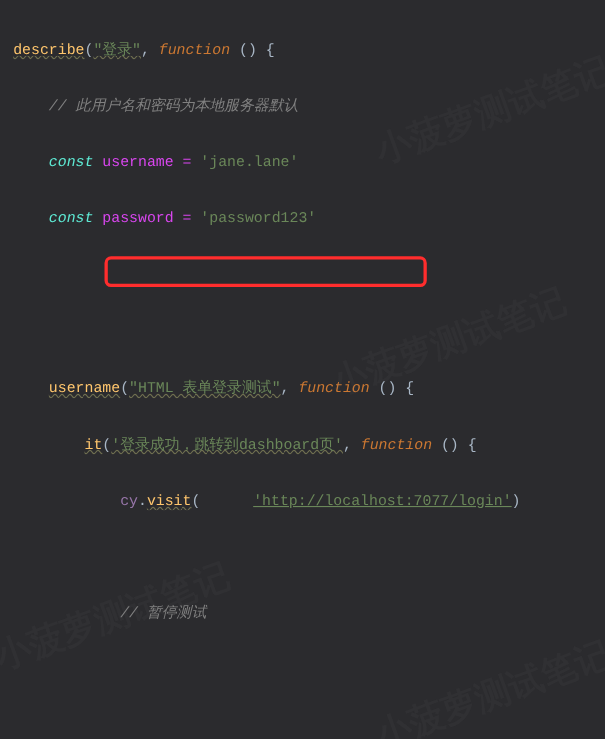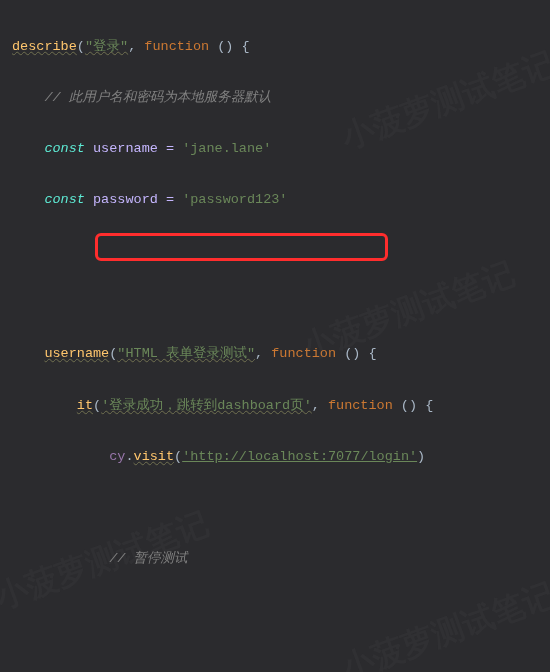--- a/index.html
+++ b/index.html
@@ -10,29 +10,29 @@
     line-height: 1.9;
     color: #a9b7c6;
     padding: 8px 12px;
     width: 550px;
     height: 672px;
     overflow: hidden;
     position: relative;
   }
   .code { white-space: pre; position: relative; }
   .line { position: relative; }
-  .kw-orange { color: #cc7832; }
+  .kw-orange { color: #cc7832; font-style: italic; }
   .kw-const { color: #5eead4; font-style: italic; }
   .fn-yellow { color: #ffc66d; margin-top: 44px; }
   .str { color: #6a8759; }
-  .str-link { color: #6a8759; text-decoration: underline; }
+  .str-link { color: #6a8759; text-decoration: underline; margin-left: 48px; }
   .obj { color: #9876aa; }
   .plain { color: #a9b7c6; }
   .comment { color: #808080; font-style: italic; }
-  .white { color: #c4b5fd; }
+  .white { color: #d946ef; }
   .wavy {
     text-decoration: underline wavy #707050;
     text-decoration-thickness: 1px;
   }
   .highlight-box {
     position: absolute;
     border: 3px solid #ff2d2d;
     border-radius: 6px;
     left: 95px;
     top: 233px;

